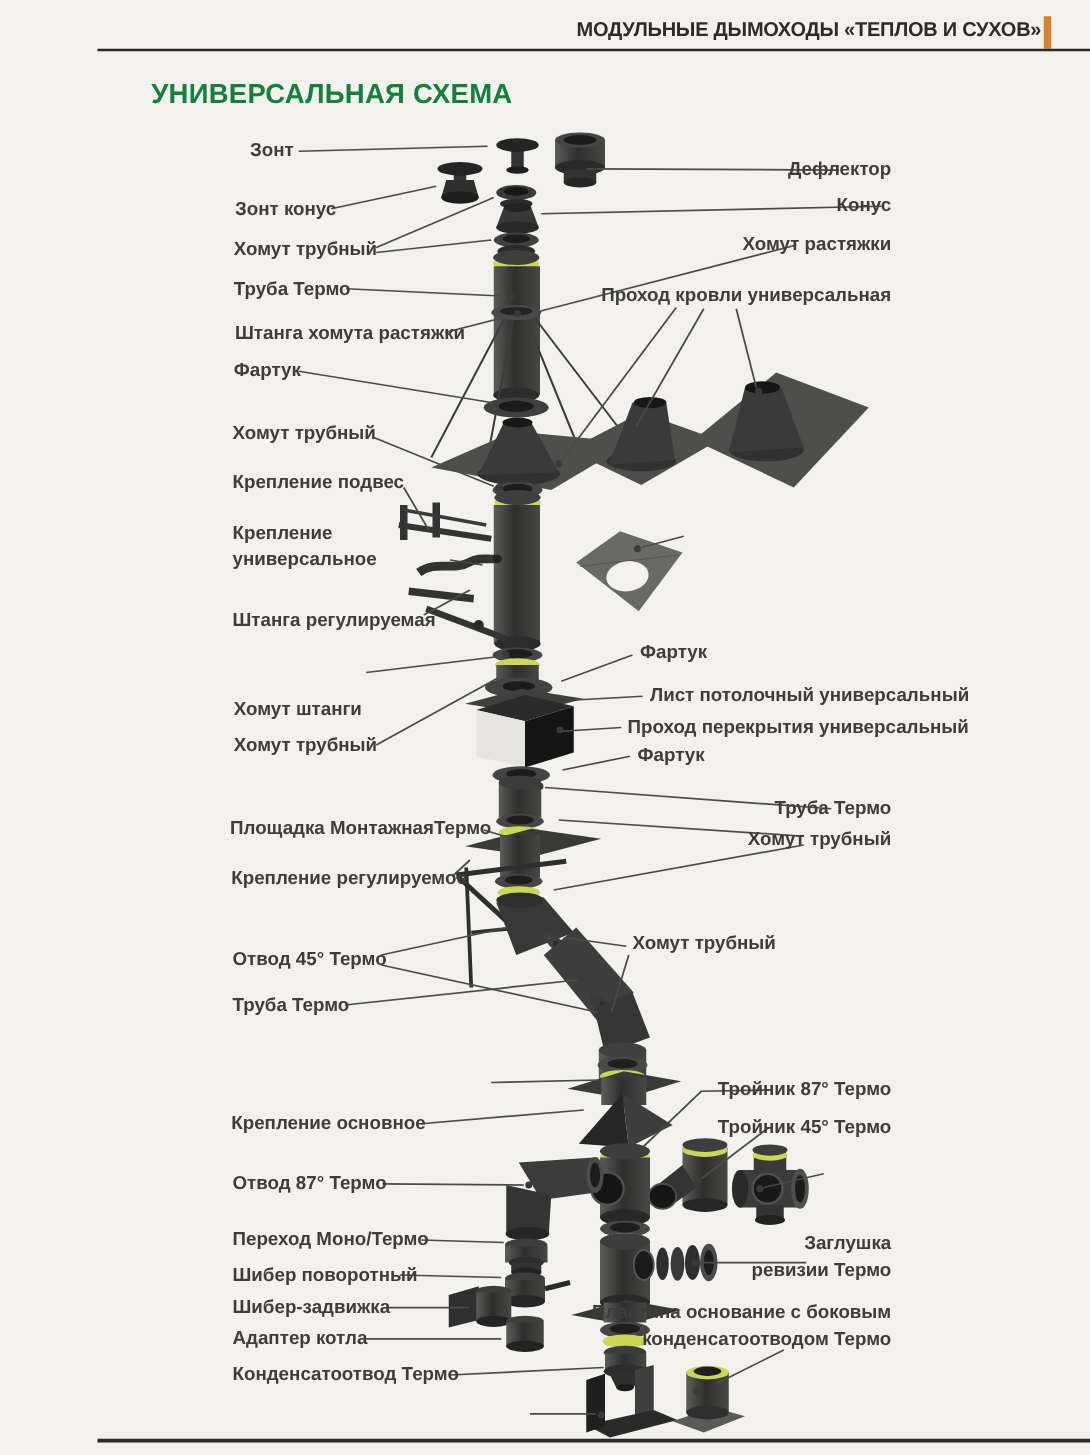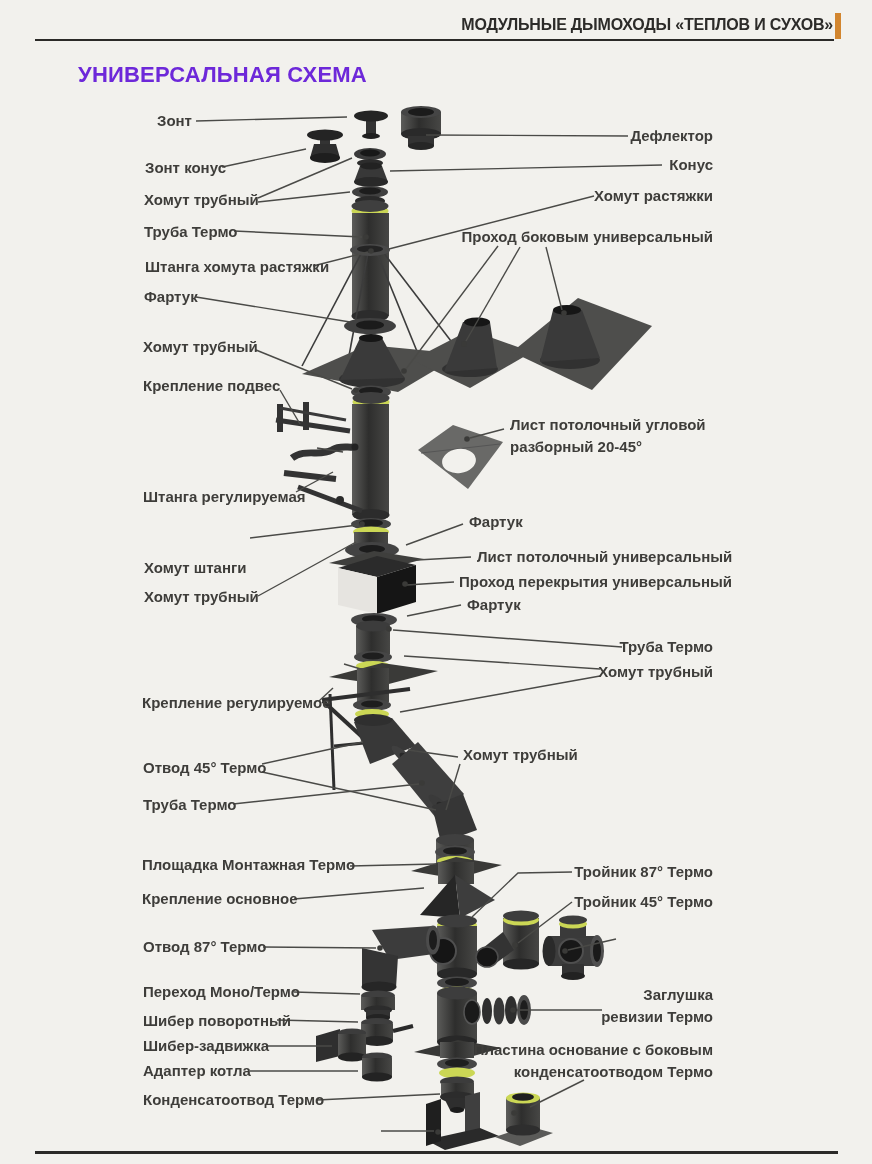--- a/index.html
+++ b/index.html
@@ -1,34 +1,34 @@
 <!DOCTYPE html>
 <html lang="ru"><head>
 <meta charset="utf-8">
 <style>
   html,body{margin:0;padding:0;}
   body{
     width:872px;height:1164px;position:relative;overflow:hidden;
     background:#f2f1ed;
     font-family:"Liberation Sans",sans-serif;
   }
-  .page{position:absolute;inset:0;}
+  .page{position:absolute;inset:0;margin-left:43px;}
   .brand{
     position:absolute;top:14px;right:39px;
     font:700 16px/22px "Liberation Sans",sans-serif;
     color:#2c2b29;letter-spacing:-0.2px;text-transform:uppercase;
   }
   .brand-bar{
     position:absolute;top:13px;right:31px;width:6px;height:26px;background:#d2852e;
   }
   .rule-top{position:absolute;left:35px;top:39px;width:799px;height:2px;background:#2b2a28;}
   .rule-bottom{position:absolute;left:35px;top:1151px;width:803px;height:3px;background:#2b2a28;}
   .title{
     position:absolute;left:78px;top:62px;
-    font:700 22px/26px "Liberation Sans",sans-serif;color:#6d28d9;letter-spacing:0.2px;
+    font:700 22px/26px "Liberation Sans",sans-serif;color:#15803d;letter-spacing:0.2px;
   }
   .lbl{
     position:absolute;
     font:700 15px/21px "Liberation Sans",sans-serif;
     color:#3e3d3a;white-space:pre-line;
   }
   .lbl.r{text-align:right;}
   svg{position:absolute;left:0;top:0;}
 </style>
 </head>
@@ -399,41 +399,41 @@
   </svg>
 
   <div class="lbl" style="left:157px;top:110px">Зонт</div>
   <div class="lbl" style="left:145px;top:157px">Зонт конус</div>
   <div class="lbl" style="left:144px;top:189px">Хомут трубный</div>
   <div class="lbl" style="left:144px;top:221px">Труба Термо</div>
   <div class="lbl" style="left:145px;top:256px">Штанга хомута растяжки</div>
   <div class="lbl" style="left:144px;top:286px">Фартук</div>
   <div class="lbl" style="left:143px;top:336px">Хомут трубный</div>
   <div class="lbl" style="left:143px;top:375px">Крепление подвес</div>
+  <div class="lbl" style="left:143px;top:416px">Крепление
+универсальное</div>
   <div class="lbl" style="left:143px;top:486px">Штанга регулируемая</div>
   <div class="lbl" style="left:144px;top:557px">Хомут штанги</div>
   <div class="lbl" style="left:144px;top:586px">Хомут трубный</div>
+  <div class="lbl" style="left:141px;top:652px">Площадка МонтажнаяТермо</div>
   <div class="lbl" style="left:142px;top:692px">Крепление регулируемое</div>
   <div class="lbl" style="left:143px;top:757px">Отвод 45° Термо</div>
   <div class="lbl" style="left:143px;top:794px">Труба Термо</div>
-  <div class="lbl" style="left:142px;top:854px">Площадка Монтажная Термо</div>
   <div class="lbl" style="left:142px;top:888px">Крепление основное</div>
   <div class="lbl" style="left:143px;top:936px">Отвод 87° Термо</div>
   <div class="lbl" style="left:143px;top:981px">Переход Моно/Термо</div>
   <div class="lbl" style="left:143px;top:1010px">Шибер поворотный</div>
   <div class="lbl" style="left:143px;top:1035px">Шибер-задвижка</div>
   <div class="lbl" style="left:143px;top:1060px">Адаптер котла</div>
   <div class="lbl" style="left:143px;top:1089px">Конденсатоотвод Термо</div>
 
   <div class="lbl r" style="right:159px;top:125px">Дефлектор</div>
   <div class="lbl r" style="right:159px;top:154px">Конус</div>
   <div class="lbl r" style="right:159px;top:185px">Хомут растяжки</div>
-  <div class="lbl r" style="right:159px;top:226px">Проход боковым универсальный</div>
-  <div class="lbl" style="left:510px;top:414px;line-height:22px">Лист потолочный угловой
-разборный 20-45°</div>
+  <div class="lbl r" style="right:159px;top:226px">Проход кровли универсальная</div>
   <div class="lbl" style="left:469px;top:511px">Фартук</div>
   <div class="lbl" style="left:459px;top:571px">Проход перекрытия универсальный</div>
   <div class="lbl" style="left:477px;top:546px">Лист потолочный универсальный</div>
   <div class="lbl" style="left:467px;top:594px">Фартук</div>
   <div class="lbl r" style="right:159px;top:636px">Труба Термо</div>
   <div class="lbl r" style="right:159px;top:661px">Хомут трубный</div>
   <div class="lbl" style="left:463px;top:744px">Хомут трубный</div>
   <div class="lbl r" style="right:159px;top:861px">Тройник 87° Термо</div>
   <div class="lbl r" style="right:159px;top:891px">Тройник 45° Термо</div>
   <div class="lbl r" style="right:159px;top:1039px;line-height:22px">Пластина основание с боковым

